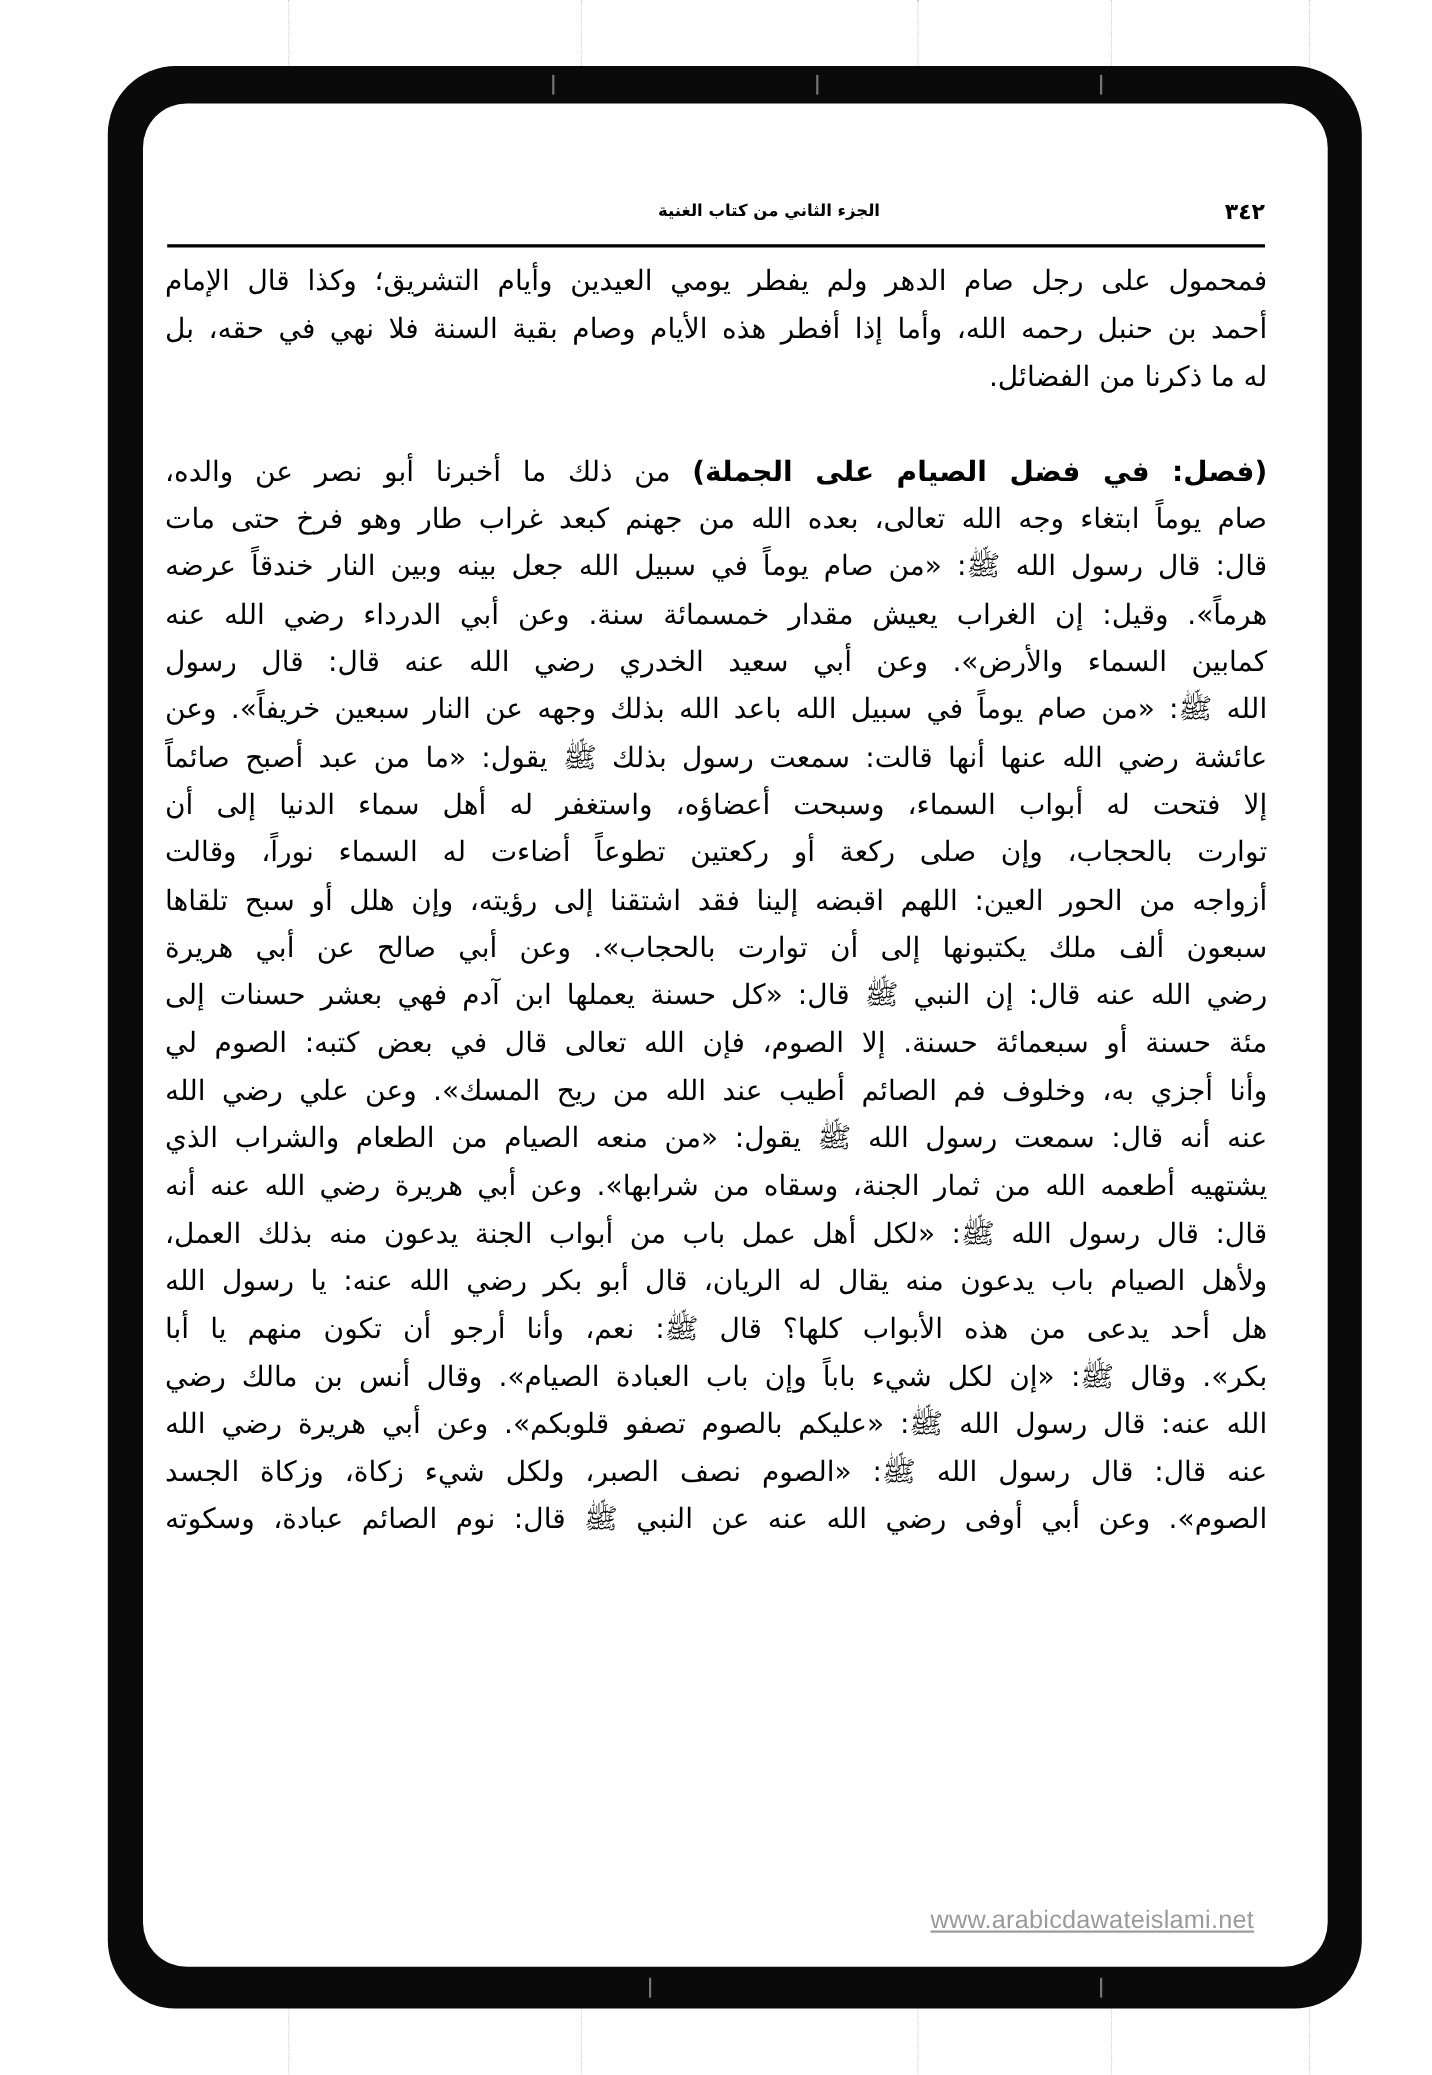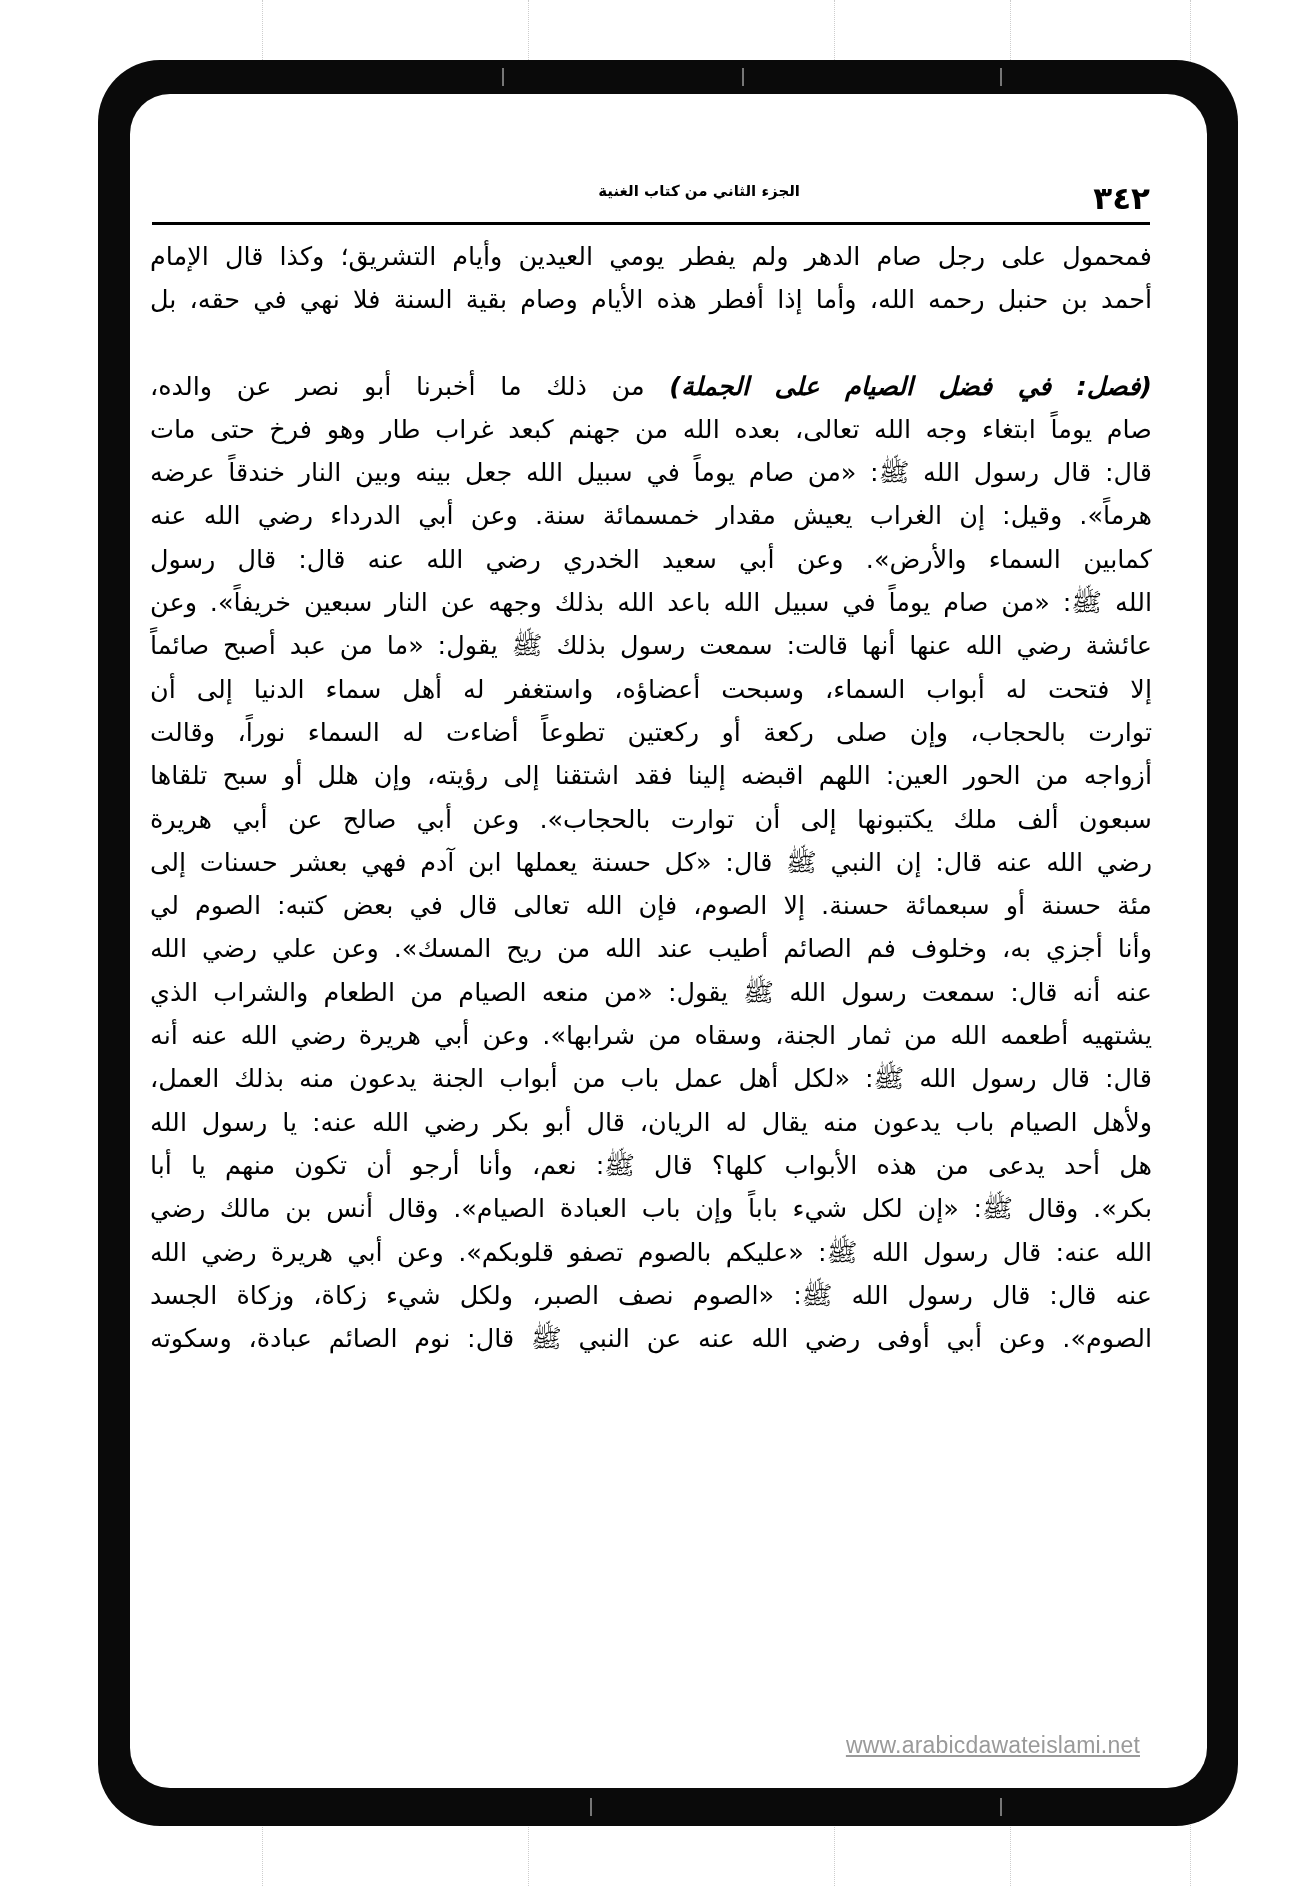--- a/index.html
+++ b/index.html
@@ -46,21 +46,21 @@
       top: 180px;
       height: 34px;
       direction: rtl;
     }
     .page-number {
       position: absolute;
       right: 0;
       top: 0;
       font-family: "DejaVu Sans", sans-serif;
       font-weight: bold;
-      font-size: 31px;
+      font-size: 20px;
       letter-spacing: 2px;
     }
     .book-title {
       position: absolute;
       right: 350px;
       top: 2px;
       font-family: "DejaVu Sans", sans-serif;
       font-weight: bold;
       font-size: 15px;
     }
@@ -90,21 +90,20 @@
       text-align-last: justify;
     }
     .line.last {
       text-align-last: right;
     }
     .gap {
       height: 43px;
     }
     .section-title {
       font-weight: bold;
-      font-style: italic;
     }
     .watermark {
       position: absolute;
       right: 162px;
       top: 1732px;
       font-family: "Liberation Sans", sans-serif;
       font-size: 23px;
       color: #9a9a9a;
       letter-spacing: 0.2px;
       text-decoration: underline;
@@ -141,20 +140,21 @@
 <div class="running-head">
   <span class="page-number">٣٤٢</span>
   <span class="book-title">الجزء الثاني من كتاب الغنية</span>
 </div>
 <div class="head-rule"></div>
 
 <div class="body-text">
   <div>
     <span class="line">فمحمول على رجل صام الدهر ولم يفطر يومي العيدين وأيام التشريق؛ وكذا قال الإمام</span>
     <span class="line">أحمد بن حنبل رحمه الله، وأما إذا أفطر هذه الأيام وصام بقية السنة فلا نهي في حقه، بل</span>
+    <span class="line last">له ما ذكرنا من الفضائل.</span>
   </div>
 
   <div class="gap"></div>
 
   <div>
     <span class="line"><span class="section-title">(فصل: في فضل الصيام على الجملة)</span> <span>من ذلك ما أخبرنا أبو نصر عن والده،</span></span>
     <span class="line">صام يوماً ابتغاء وجه الله تعالى، بعده الله من جهنم كبعد غراب طار وهو فرخ حتى مات</span>
     <span class="line">قال: قال رسول الله ﷺ: «من صام يوماً في سبيل الله جعل بينه وبين النار خندقاً عرضه</span>
     <span class="line">هرماً». وقيل: إن الغراب يعيش مقدار خمسمائة سنة. وعن أبي الدرداء رضي الله عنه</span>
     <span class="line">كمابين السماء والأرض». وعن أبي سعيد الخدري رضي الله عنه قال: قال رسول</span>

